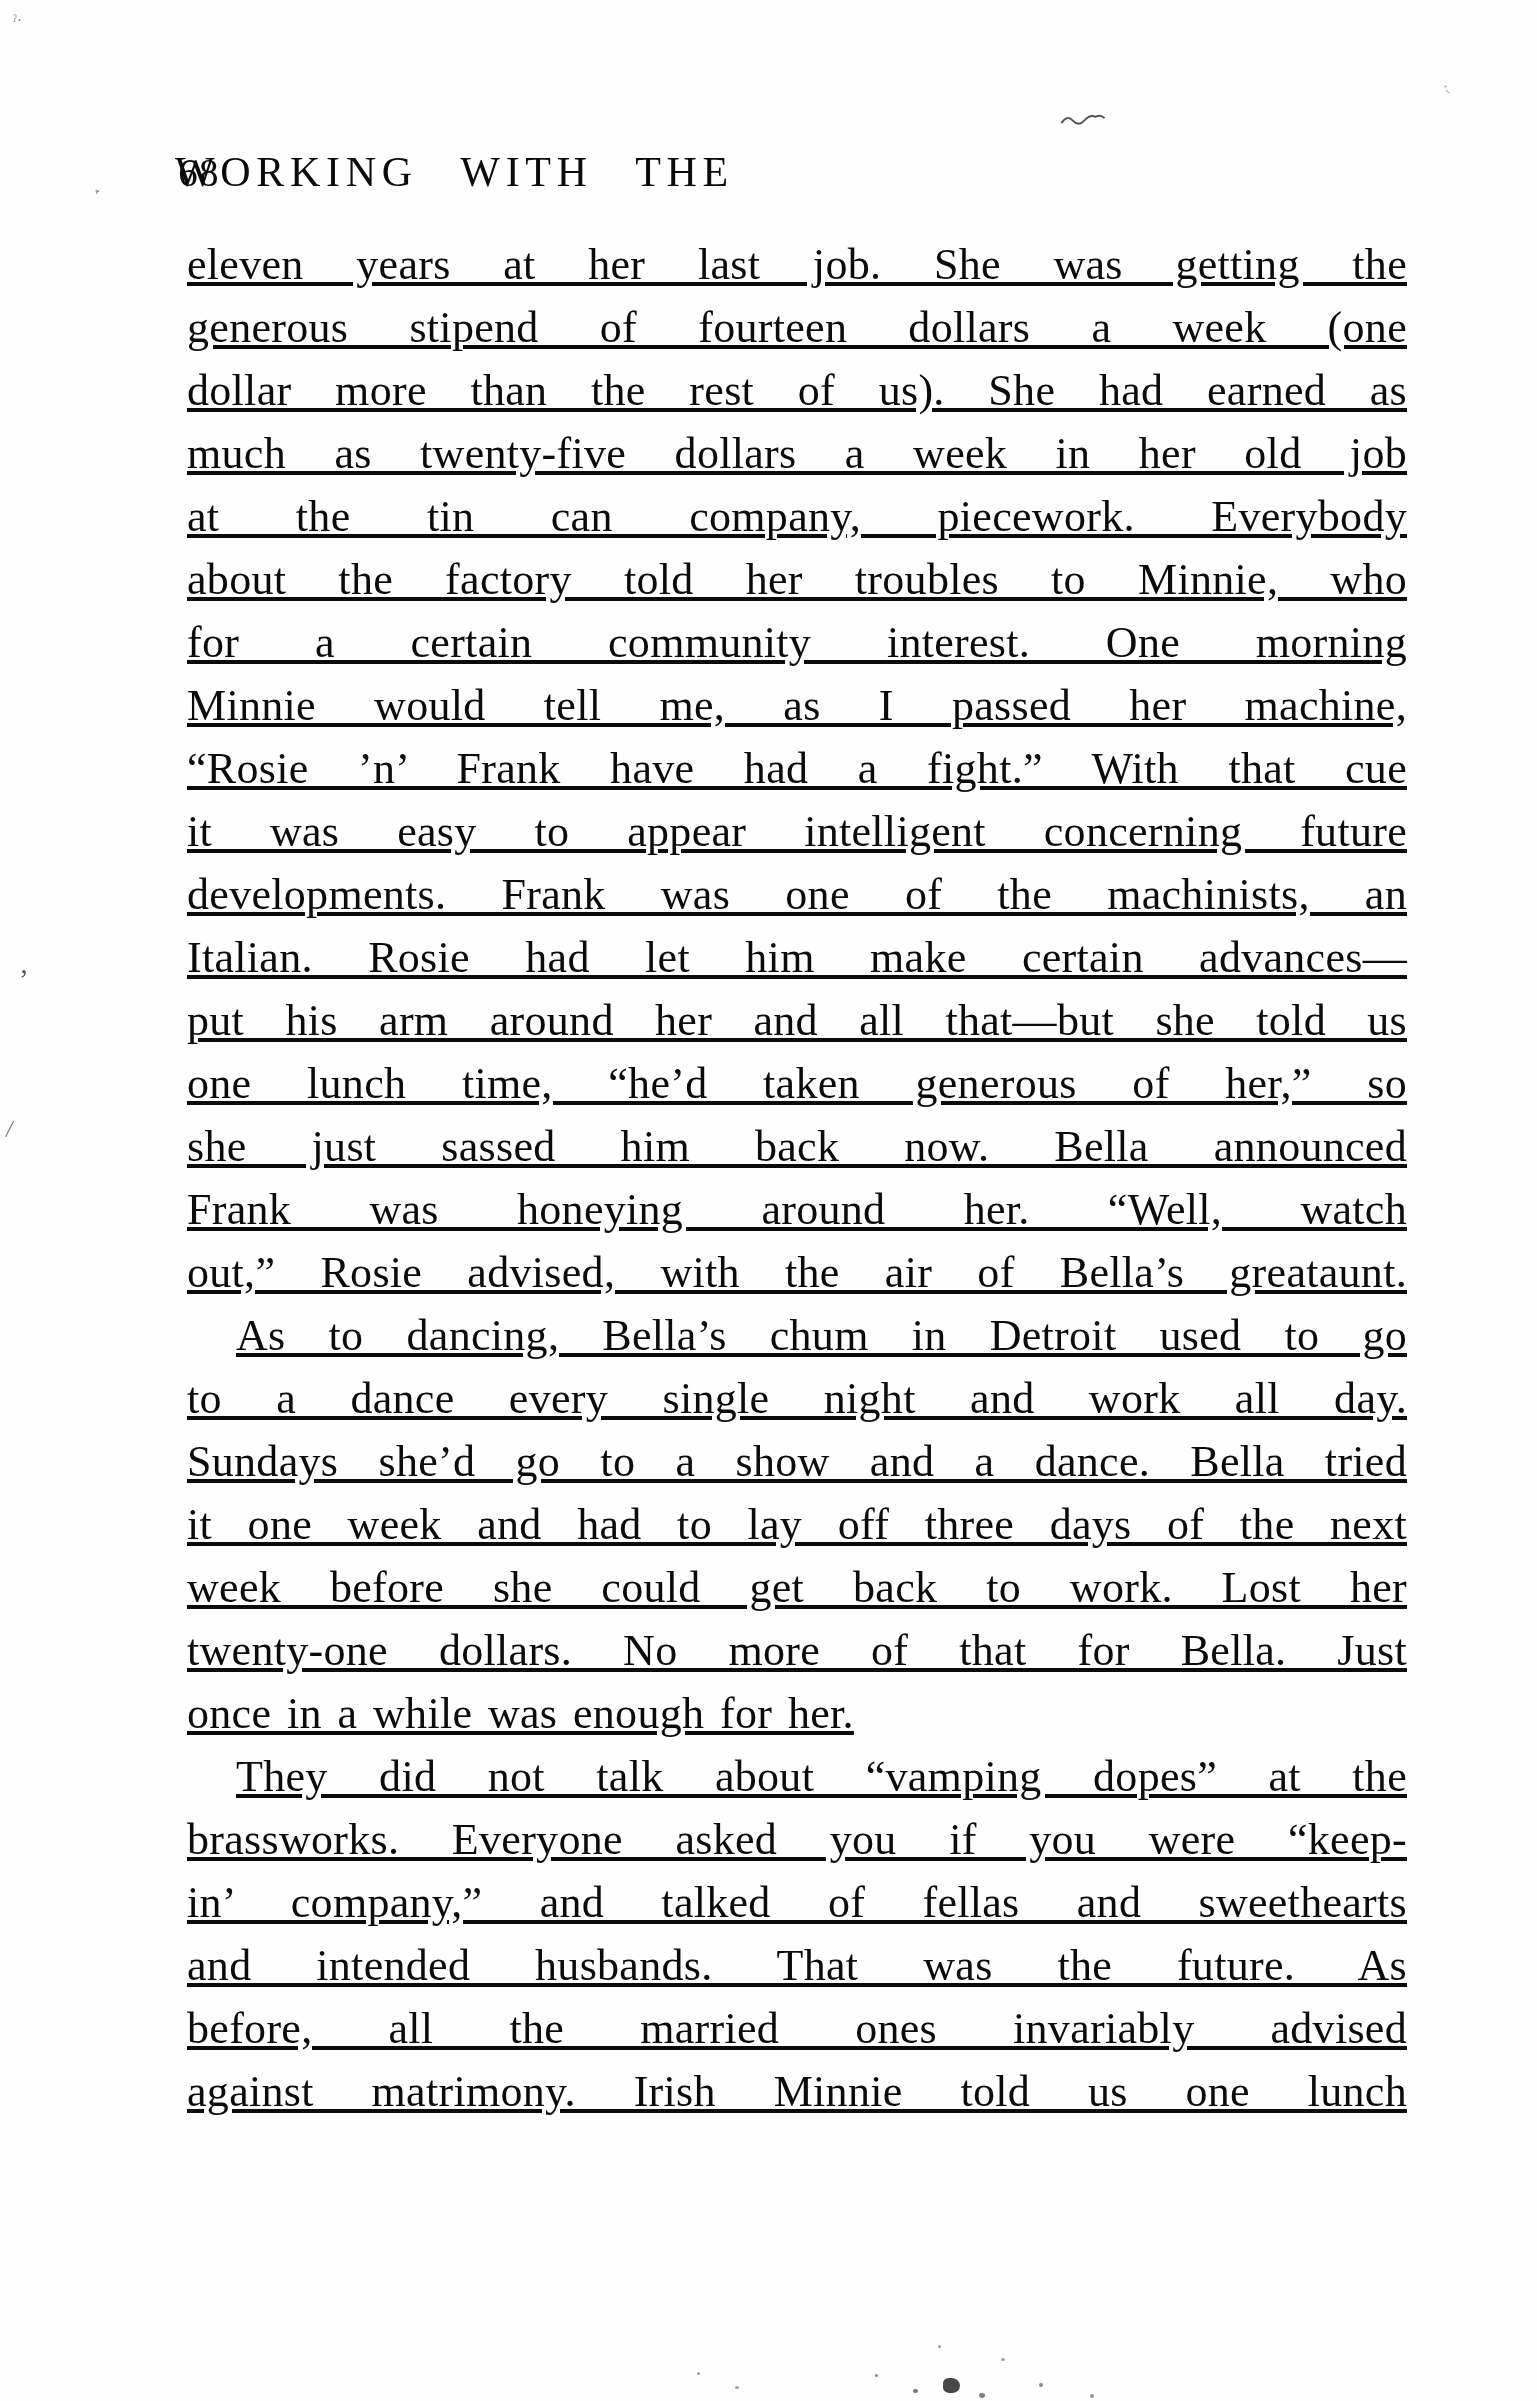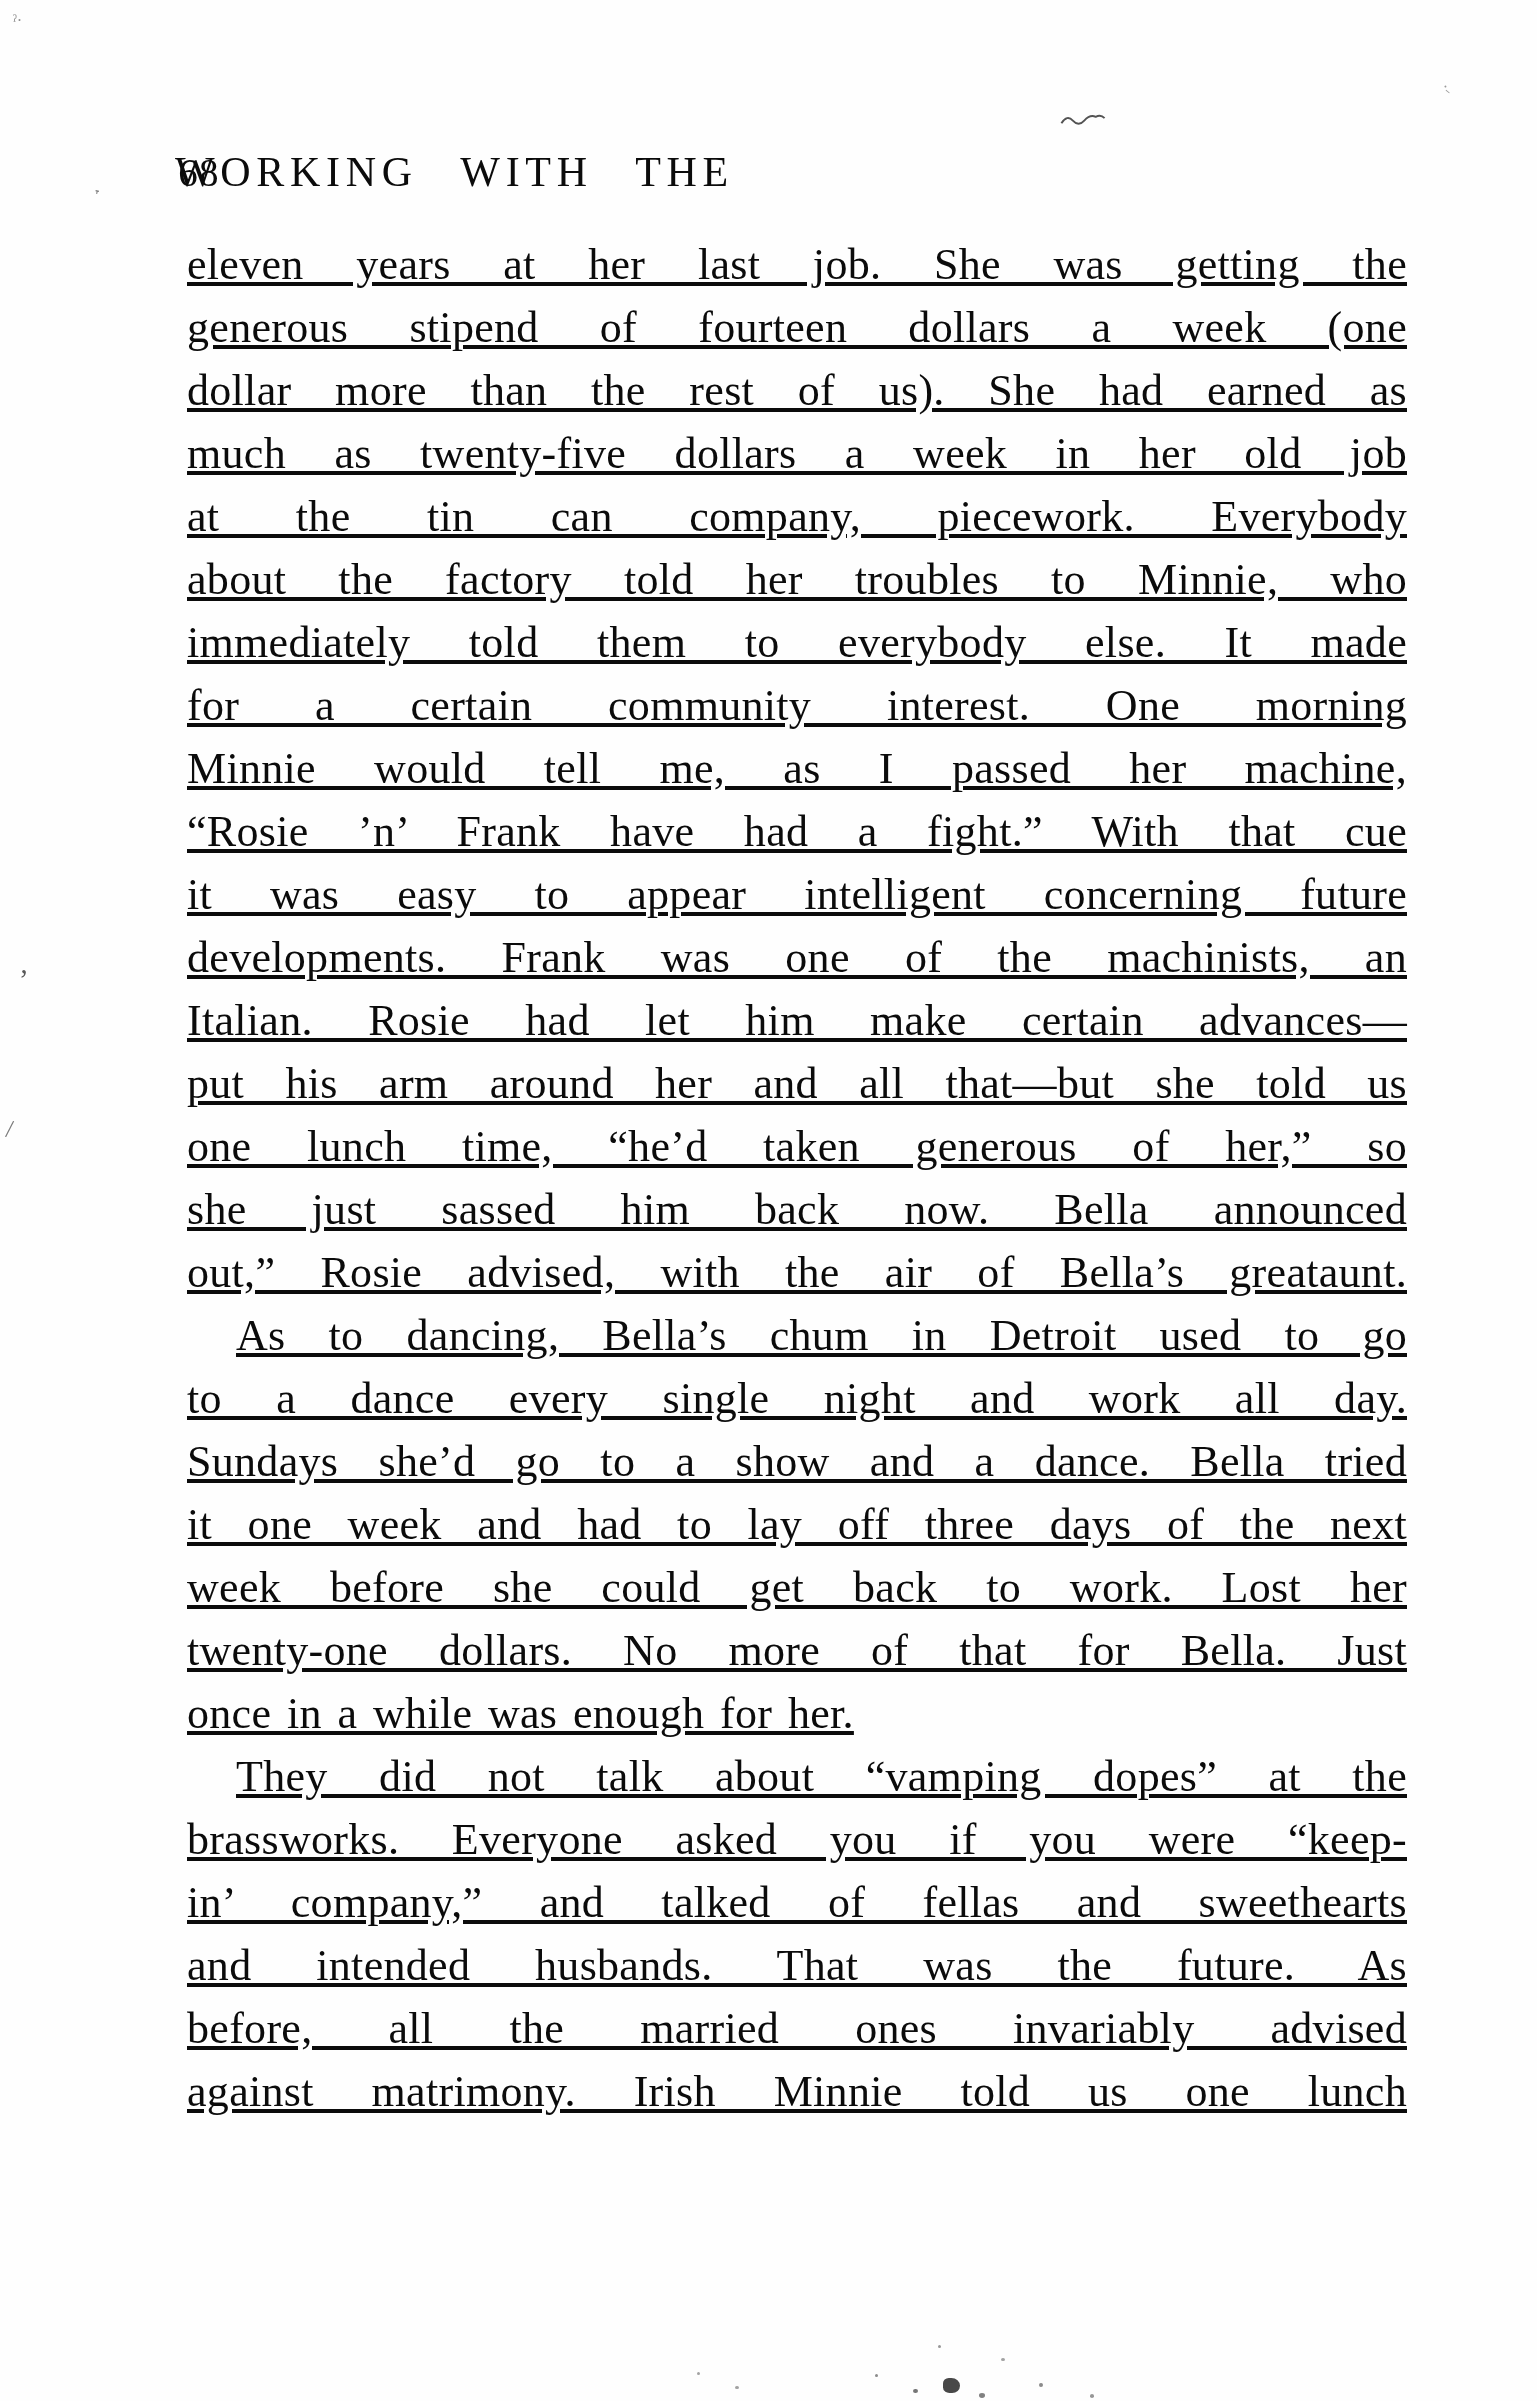--- a/index.html
+++ b/index.html
@@ -89,30 +89,30 @@
     <span class="running-title">WORKING WITH THE</span>
   </div>
 
   <div class="body-text">
     <div class="line">eleven years at her last job.  She was getting the</div>
     <div class="line">generous stipend of fourteen dollars a week (one</div>
     <div class="line">dollar more than the rest of us).  She had earned as</div>
     <div class="line">much as twenty-five dollars a week in her old job</div>
     <div class="line">at the tin can company, piecework.  Everybody</div>
     <div class="line">about the factory told her troubles to Minnie, who</div>
-    <div class="line">immediately told them to everybody else.  It made</div>
     <div class="line">for a certain community interest.  One morning</div>
     <div class="line">Minnie would tell me, as I passed her machine,</div>
     <div class="line">“Rosie ’n’ Frank have had a fight.”  With that cue</div>
     <div class="line">it was easy to appear intelligent concerning future</div>
     <div class="line">developments.  Frank was one of the machinists, an</div>
     <div class="line">Italian.  Rosie had let him make certain advances—</div>
     <div class="line">put his arm around her and all that—but she told us</div>
     <div class="line">one lunch time, “he’d taken generous of her,” so</div>
     <div class="line">she just sassed him back now.  Bella announced</div>
+    <div class="line">Frank was honeying around her.  “Well, watch</div>
     <div class="line">out,” Rosie advised, with the air of Bella’s greataunt.</div>
     <div class="line indent">As to dancing, Bella’s chum in Detroit used to go</div>
     <div class="line">to a dance every single night and work all day.</div>
     <div class="line">Sundays she’d go to a show and a dance.  Bella tried</div>
     <div class="line">it one week and had to lay off three days of the next</div>
     <div class="line">week before she could get back to work.  Lost her</div>
     <div class="line">twenty-one dollars.  No more of that for Bella.  Just</div>
     <div class="line flush">once in a while was enough for her.</div>
     <div class="line indent">They did not talk about “vamping dopes” at the</div>
     <div class="line">brassworks.  Everyone asked you if you were “keep-</div>

